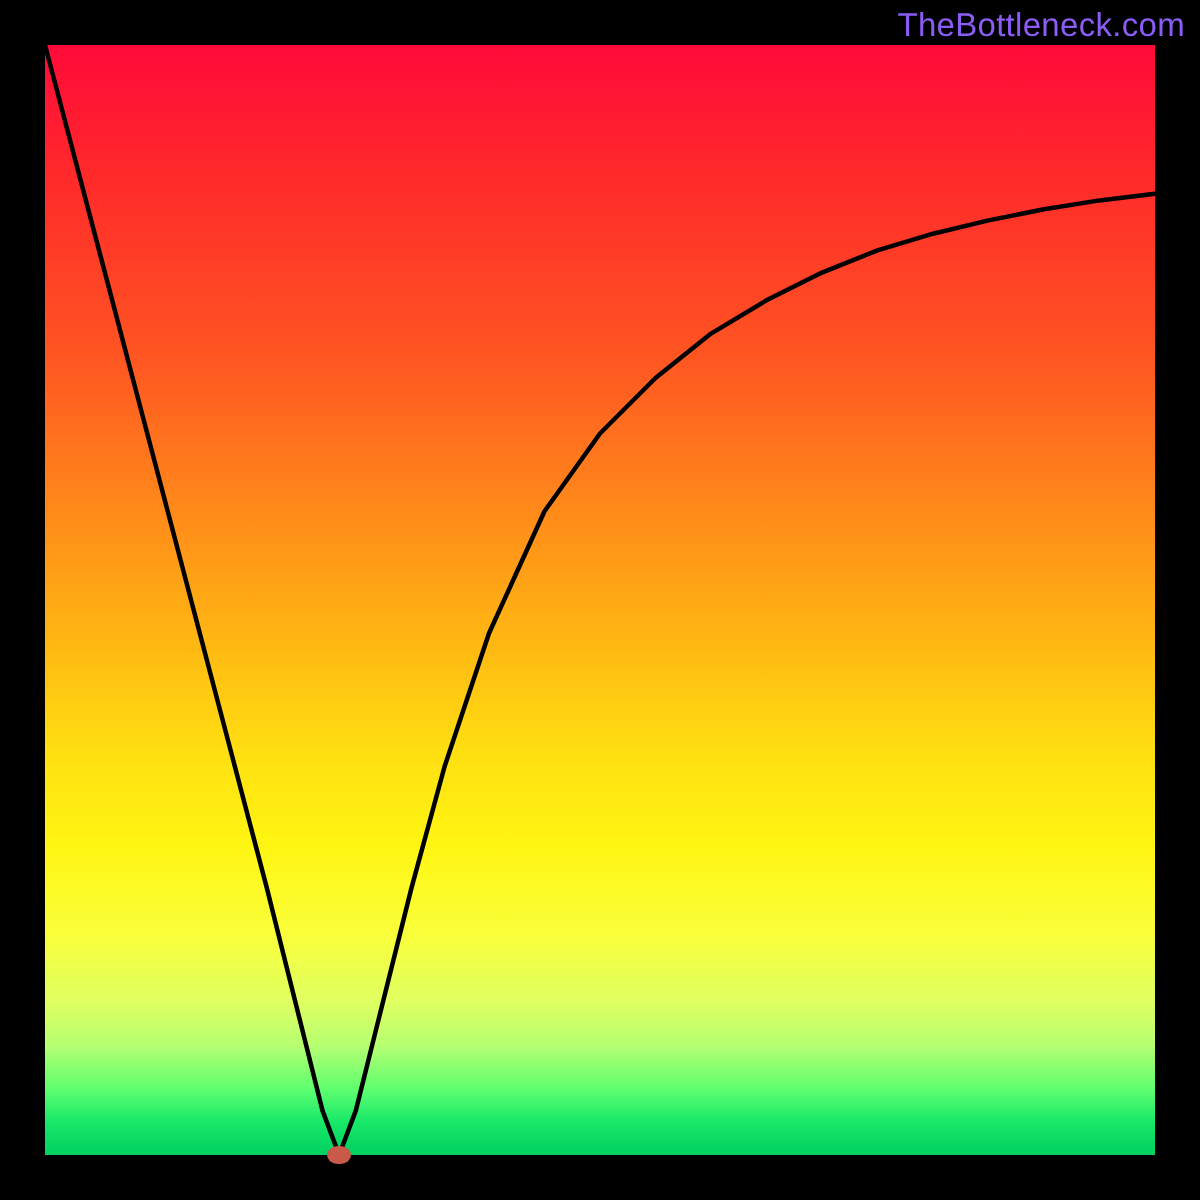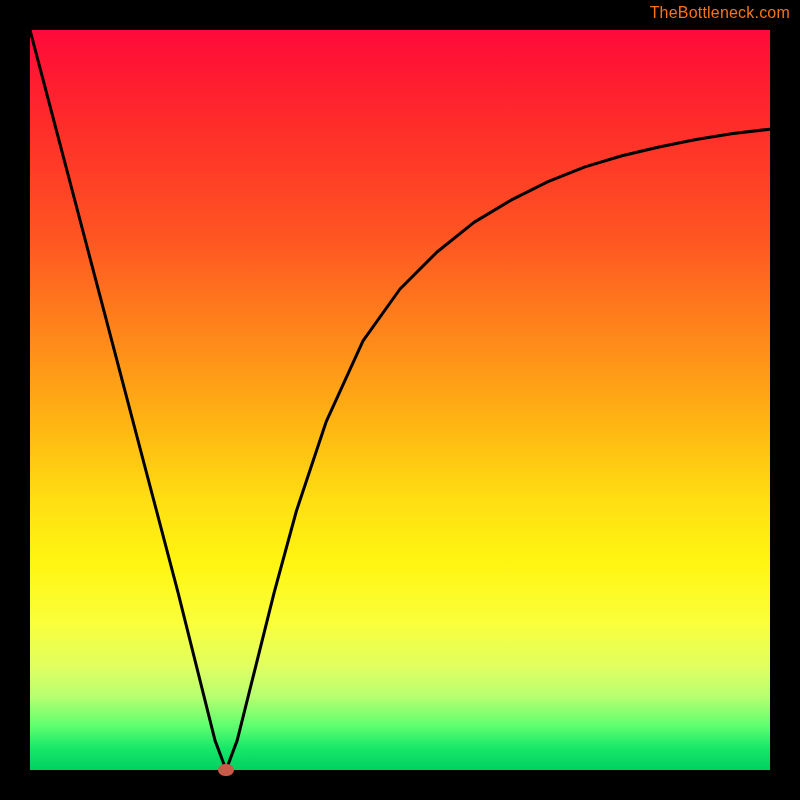--- a/index.html
+++ b/index.html
@@ -14,22 +14,22 @@
   .frame {
     position: relative;
     width: 800px;
     height: 800px;
     background: #000;
   }
   .watermark {
     position: absolute;
     top: 4px;
     right: 10px;
-    color: #f97316;
-    font-size: 16px;
+    color: #8b5cf6;
+    font-size: 22px;
     font-weight: 500;
     letter-spacing: 0.2px;
     z-index: 10;
   }
   .plot {
     position: absolute;
     left: 30px;
     top: 30px;
     width: 740px;
     height: 740px;

